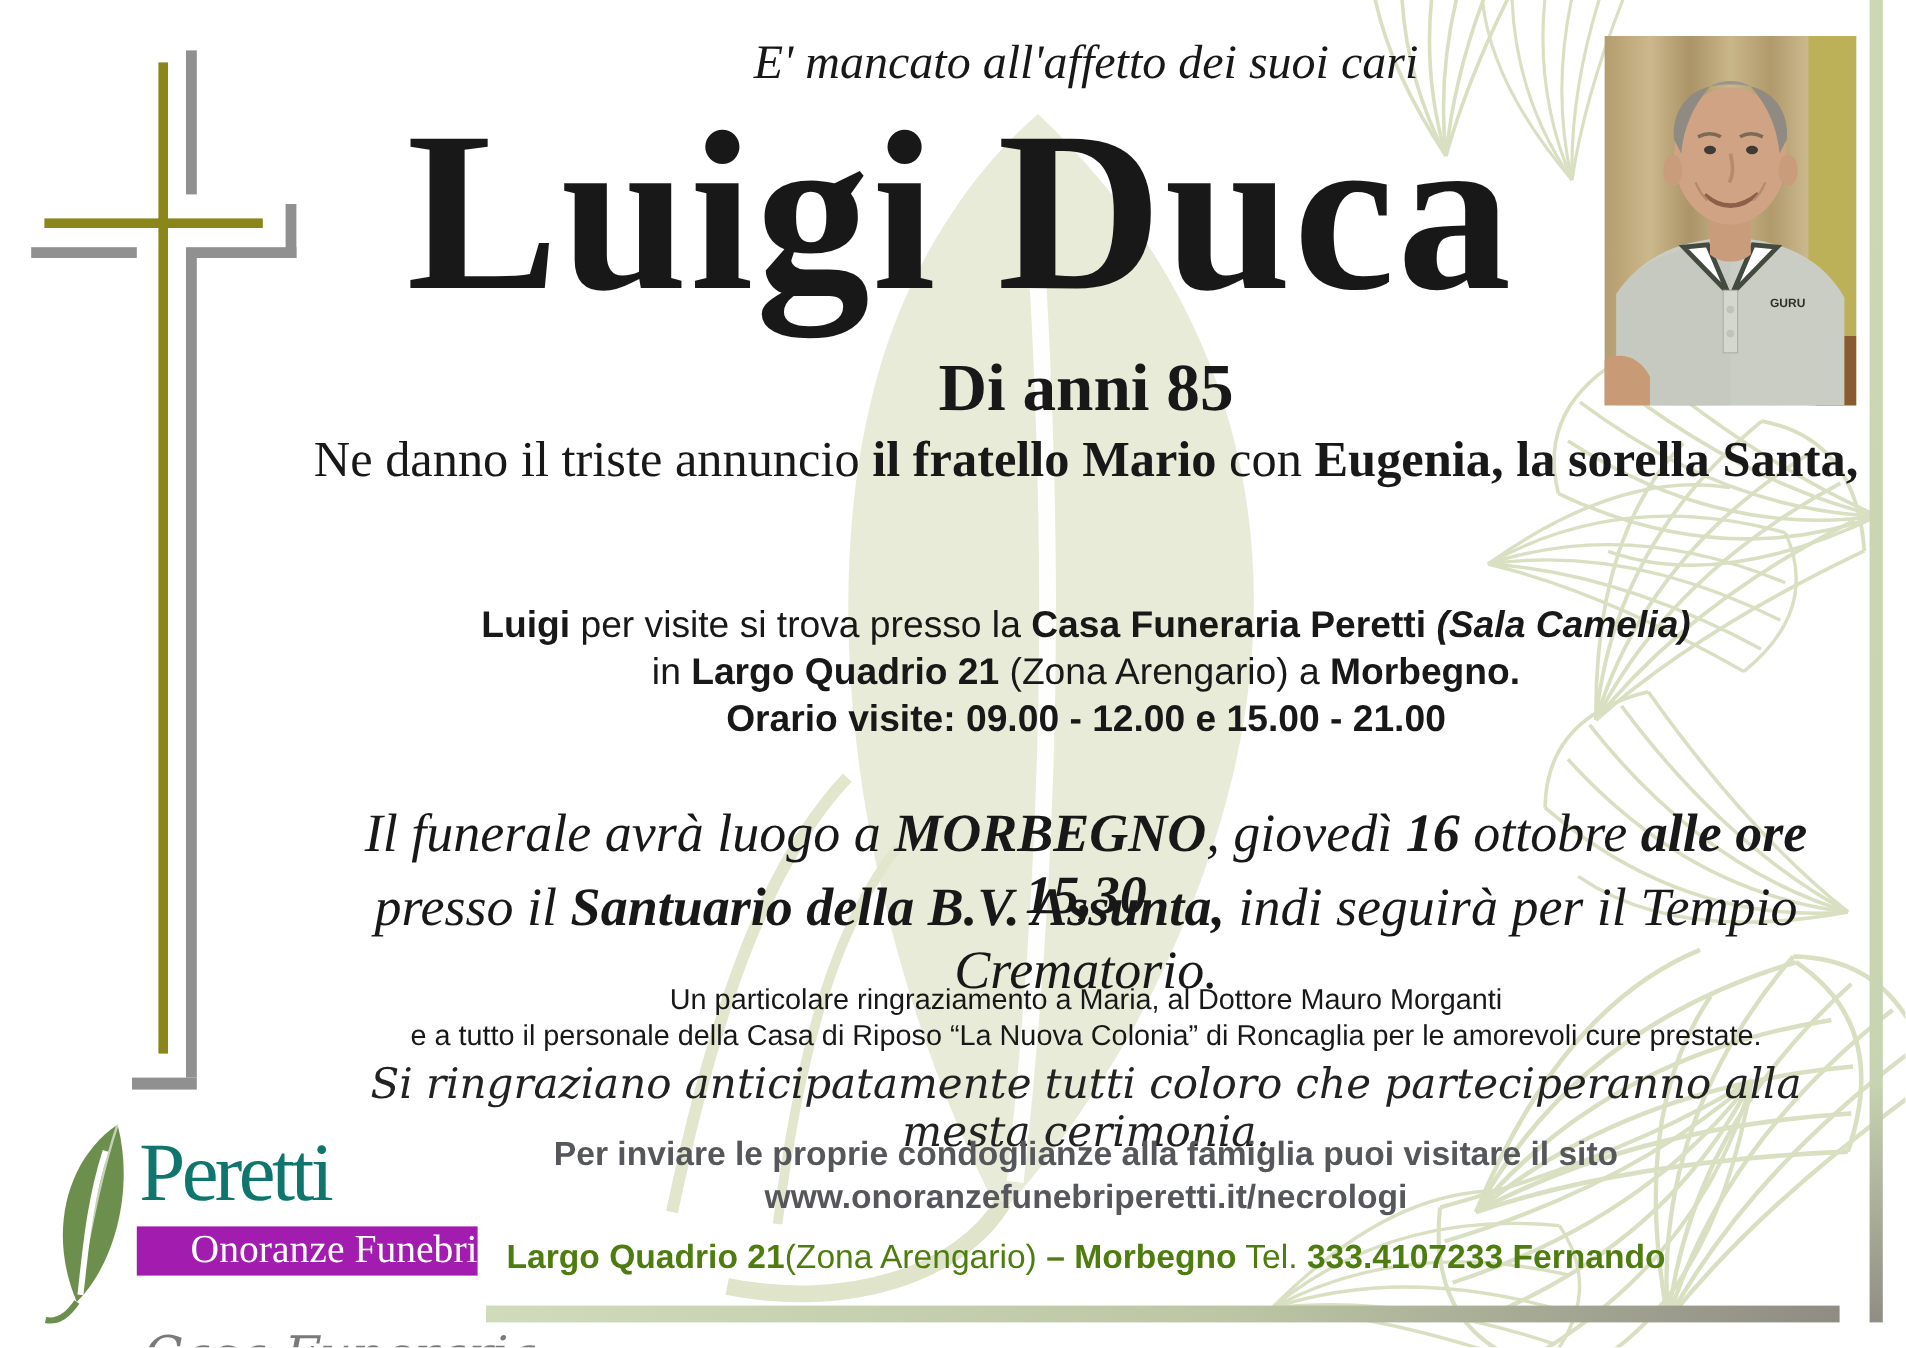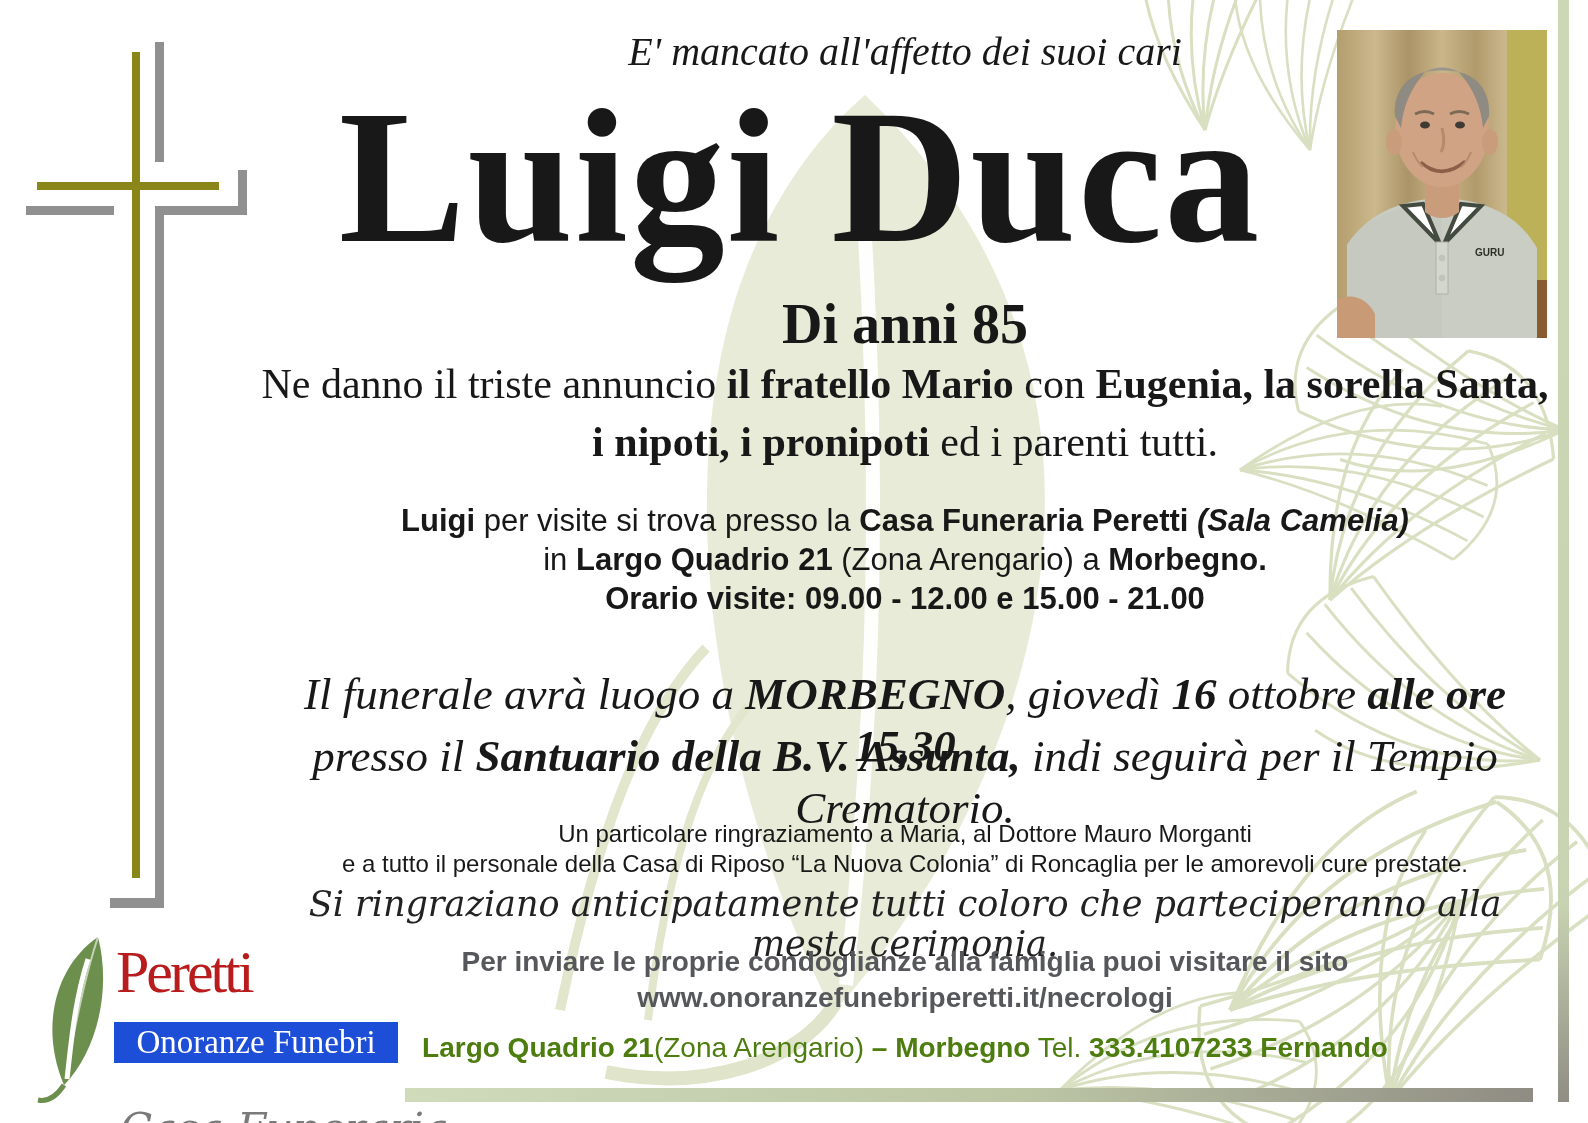--- a/index.html
+++ b/index.html
@@ -32,23 +32,23 @@
   .thanks2{top:850px;}
   .scriptline{top:884px;font-size:35px;color:#222222;}
   .cond{font-size:28px;font-weight:700;color:#56575b;font-family:"Liberation Sans",sans-serif;}
   .cond1{top:946px;}
   .cond2{top:982px;}
   .addr{top:1032px;font-size:28px;color:#4d7c0f;font-family:"Liberation Sans",sans-serif;}
   
   .cross-olive{background:#8a8619;}
   .cross-gray{background:#909090;}
   
-  .logo-name{left:116px;top:938px;font-size:60px;letter-spacing:-3px;color:#b91c1c;font-weight:400;}
-  .logo-bar{left:114px;top:1022px;width:284px;height:41px;background:#1d4ed8;
-    display:flex;align-items:center;justify-content:center;}
+  .logo-name{left:116px;top:938px;font-size:69px;letter-spacing:-3px;color:#0f766e;font-weight:400;}
+  .logo-bar{left:114px;top:1022px;width:284px;height:41px;background:#a21caf;
+    display:flex;align-items:center;justify-content:flex-end;}
   .logo-bar span{color:#ffffff;font-size:33px;font-family:"Liberation Serif",serif;}
   .logo-script{left:120px;top:1058px;font-size:42px;color:#7a7a7a;margin-top:46px;}
   
   .bottom-bar{left:405px;top:1088px;width:1128px;height:14px;
     background:linear-gradient(to right,#cfdbbb 0%,#bcc6a5 55%,#8f8c83 100%);}
   .right-bar{left:1558px;top:0;width:11px;height:1102px;
     background:linear-gradient(to bottom,#cbd7b5 0%,#c7d3b1 82%,#908d84 100%);}
   .photo{left:1337px;top:30px;width:210px;height:292px;}
   svg{display:block;}
 </style>
@@ -148,21 +148,20 @@
 
       <path d="M0,270 C14,262 30,268 38,284 L38,308 L0,308 Z" fill="#c89b76"></path>
     </svg>
   </div>
 
   <div class="abs center-col intro serif">E' mancato all'affetto dei suoi cari</div>
   <div class="abs name-col deceased-name serif">Luigi Duca</div>
   <div class="abs center-col age serif">Di anni 85</div>
 
   <div class="abs center-col ann ann1 serif"><span>Ne danno il triste annuncio </span><span class="b">il fratello Mario</span><span> con </span><span class="b">Eugenia, la sorella Santa,</span></div>
-  <div class="abs center-col ann ann2 serif"><span class="b">i nipoti, i pronipoti</span><span> ed i parenti tutti.</span></div>
 
   <div class="abs center-col visit visit1"><span class="b">Luigi</span><span> per visite si trova presso la </span><span class="b">Casa Funeraria Peretti</span><span> </span><span class="b i">(Sala Camelia)</span></div>
   <div class="abs center-col visit visit2"><span>in </span><span class="b">Largo Quadrio 21</span><span> (Zona Arengario) a </span><span class="b">Morbegno.</span></div>
   <div class="abs center-col visit visit3"><span class="b">Orario visite: 09.00 - 12.00 e 15.00 - 21.00</span></div>
 
   <div class="abs center-col funeral fun1 serif"><span>Il funerale avrà luogo a </span><span class="b">MORBEGNO</span><span>, giovedì </span><span class="b">16</span><span> ottobre </span><span class="b">alle ore 15,30</span></div>
   <div class="abs center-col funeral fun2 serif"><span>presso il </span><span class="b">Santuario della B.V. Assunta,</span><span>  indi seguirà per il Tempio Crematorio.</span></div>
 
   <div class="abs center-col thanks thanks1">Un particolare ringraziamento a Maria, al Dottore Mauro Morganti</div>
   <div class="abs center-col thanks thanks2">e a tutto il personale della Casa di Riposo “La Nuova Colonia” di Roncaglia per le amorevoli cure prestate.</div>

